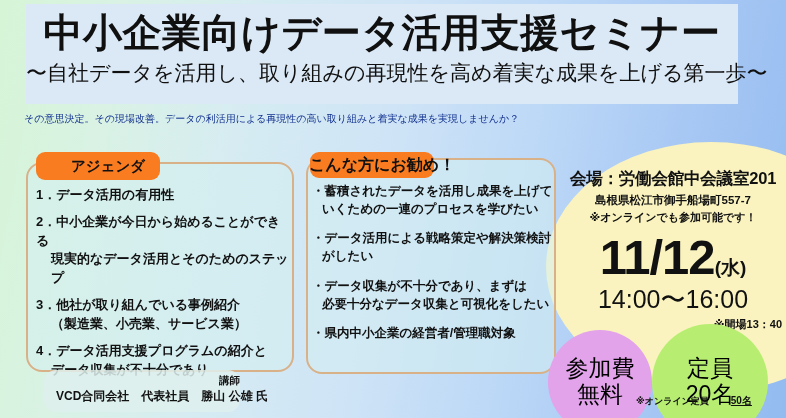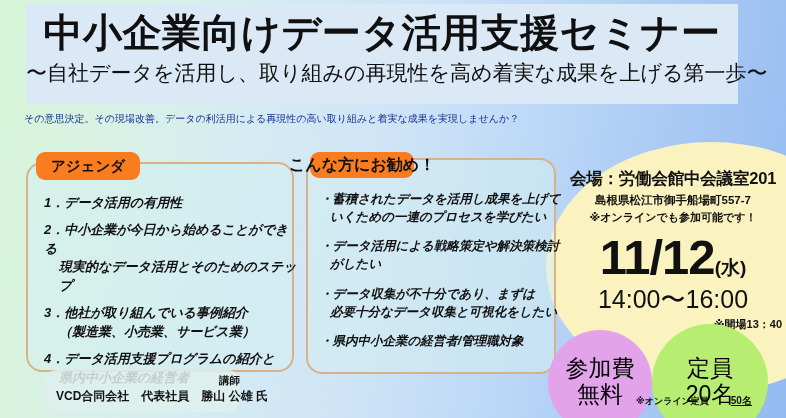--- a/index.html
+++ b/index.html
@@ -198,43 +198,43 @@
   .tab {
     position: absolute;
     background: #f97c20;
     border-radius: 9px;
     color: #111;
     font-weight: bold;
     display: flex;
     align-items: center;
     justify-content: center;
     white-space: nowrap;
+    padding-left: 20px;
   }
   .tab-agenda {
     left: 36px;
     top: 152px;
     width: 104px;
     height: 28px;
     font-size: 14.5px;
   }
   .tab-audience {
     left: 310px;
     top: 152px;
     width: 104px;
     height: 26px;
     font-size: 16px;
   }
 
   .list {
     position: absolute;
-    margin: 8px;
+    margin: 0;
     padding: 0;
     list-style: none;
     color: #111;
-    font-style: italic;
   }
   .list-agenda {
     left: 36px;
     top: 186px;
     width: 256px;
     font-size: 13px;
     font-weight: bold;
     line-height: 1.42;
   }
   .list-agenda li { margin-bottom: 9px; }
@@ -299,21 +299,21 @@
     <li>
       <span>2．中小企業が今日から始めることができる</span>
       <span class="sub">現実的なデータ活用とそのためのステップ</span>
     </li>
     <li>
       <span>3．他社が取り組んでいる事例紹介</span>
       <span class="sub">（製造業、小売業、サービス業）</span>
     </li>
     <li>
       <span>4．データ活用支援プログラムの紹介と</span>
-      <span class="sub">県内中小企業の経営者</span>
+      <span class="sub">データ収集が不十分であり</span>
     </li>
   </ul>
 
   <div class="lecturer">
     <div class="lecturer-label">講師</div>
     <div class="lecturer-name">VCD合同会社　代表社員　勝山 公雄 氏</div>
   </div>
 
   <div class="panel panel-audience"></div>
   <div class="tab tab-audience">こんな方にお勧め！</div>

